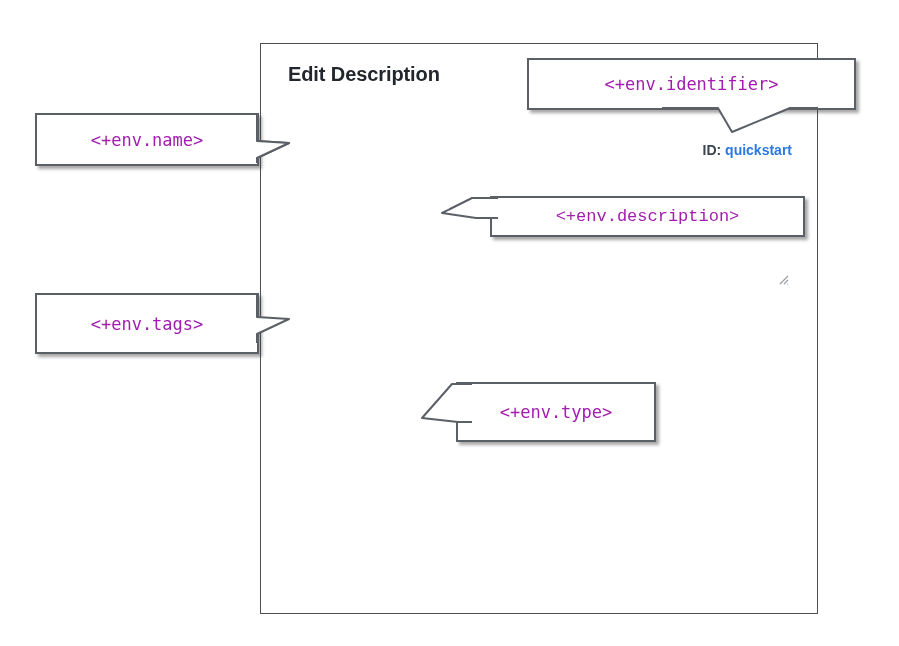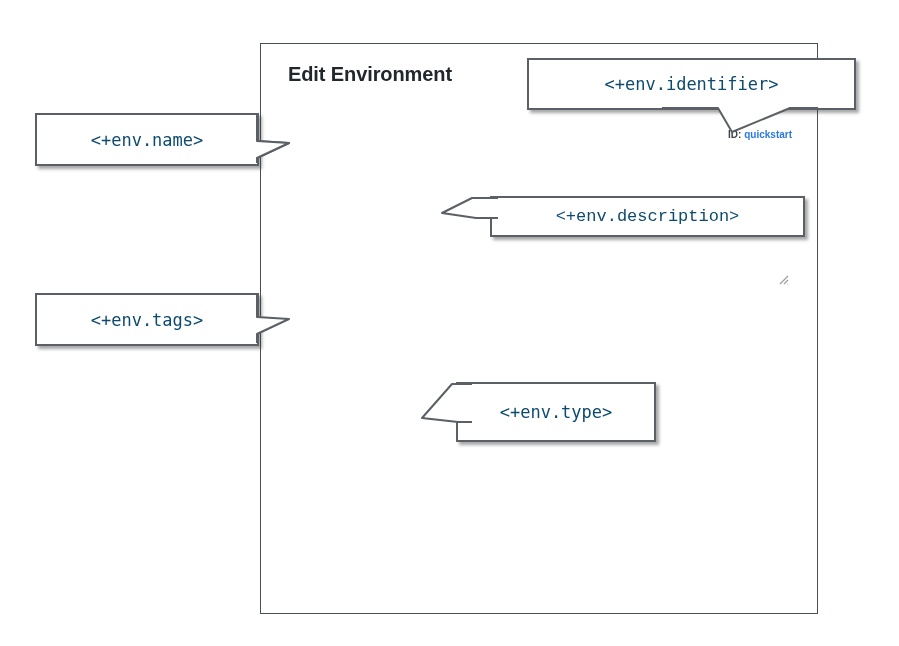--- a/index.html
+++ b/index.html
@@ -62,22 +62,22 @@
     line-height: 30px;
     font-weight: 600;
     outline: none;
   }
 
   
   #name-label { left: 287px; top: 129px; }
   #id-row {
     position: absolute;
     right: 107px;
-    top: 129px;
-    font-size: 10px;
+    top: 142px;
+    font-size: 14px;
     font-weight: 600;
     white-space: nowrap;
     z-index: 2;
   }
   #id-key { color: #3c4450; }
   #id-value { color: #2b7ae4; }
 
   #name-input {
     left: 288px;
     top: 152px;
@@ -222,41 +222,41 @@
   .callout {
     position: absolute;
     box-sizing: border-box;
     background: #ffffff;
     border: 2px solid #5b6066;
     display: flex;
     align-items: center;
     justify-content: center;
     font-family: "DejaVu Sans Mono", monospace;
     font-size: 17px;
-    color: #0c4a6e;
+    color: #a21caf;
     box-shadow: 3px 3px 3px rgba(60,60,60,0.45);
     z-index: 5;
   }
   .callout-tail {
     position: absolute;
     z-index: 6;
   }
 
   #callout-env-name  { left: 35px;  top: 113px; width: 224px; height: 53px; }
-  #callout-env-tags  { left: 35px;  top: 293px; width: 224px; height: 53px; }
+  #callout-env-tags  { left: 35px;  top: 293px; width: 224px; height: 61px; }
   #callout-env-identifier { left: 527px; top: 58px; width: 329px; height: 52px; }
   #callout-env-description { left: 490px; top: 196px; width: 315px; height: 41px; font-family: Liberation Mono, monospace; }
   #callout-env-type  { left: 456px; top: 382px; width: 200px; height: 60px; }
 </style>
 </head>
 <body>
 
 <div id="edit-panel">
 
-  <div id="panel-title">Edit Environment</div>
+  <div id="panel-title">Edit Description</div>
 
 </div>
 
 <div class="field-label" id="name-label">Name</div>
 
 <div id="id-row">
   <span id="id-key">ID:</span>
   <span id="id-value">quickstart</span>
 </div>
 

